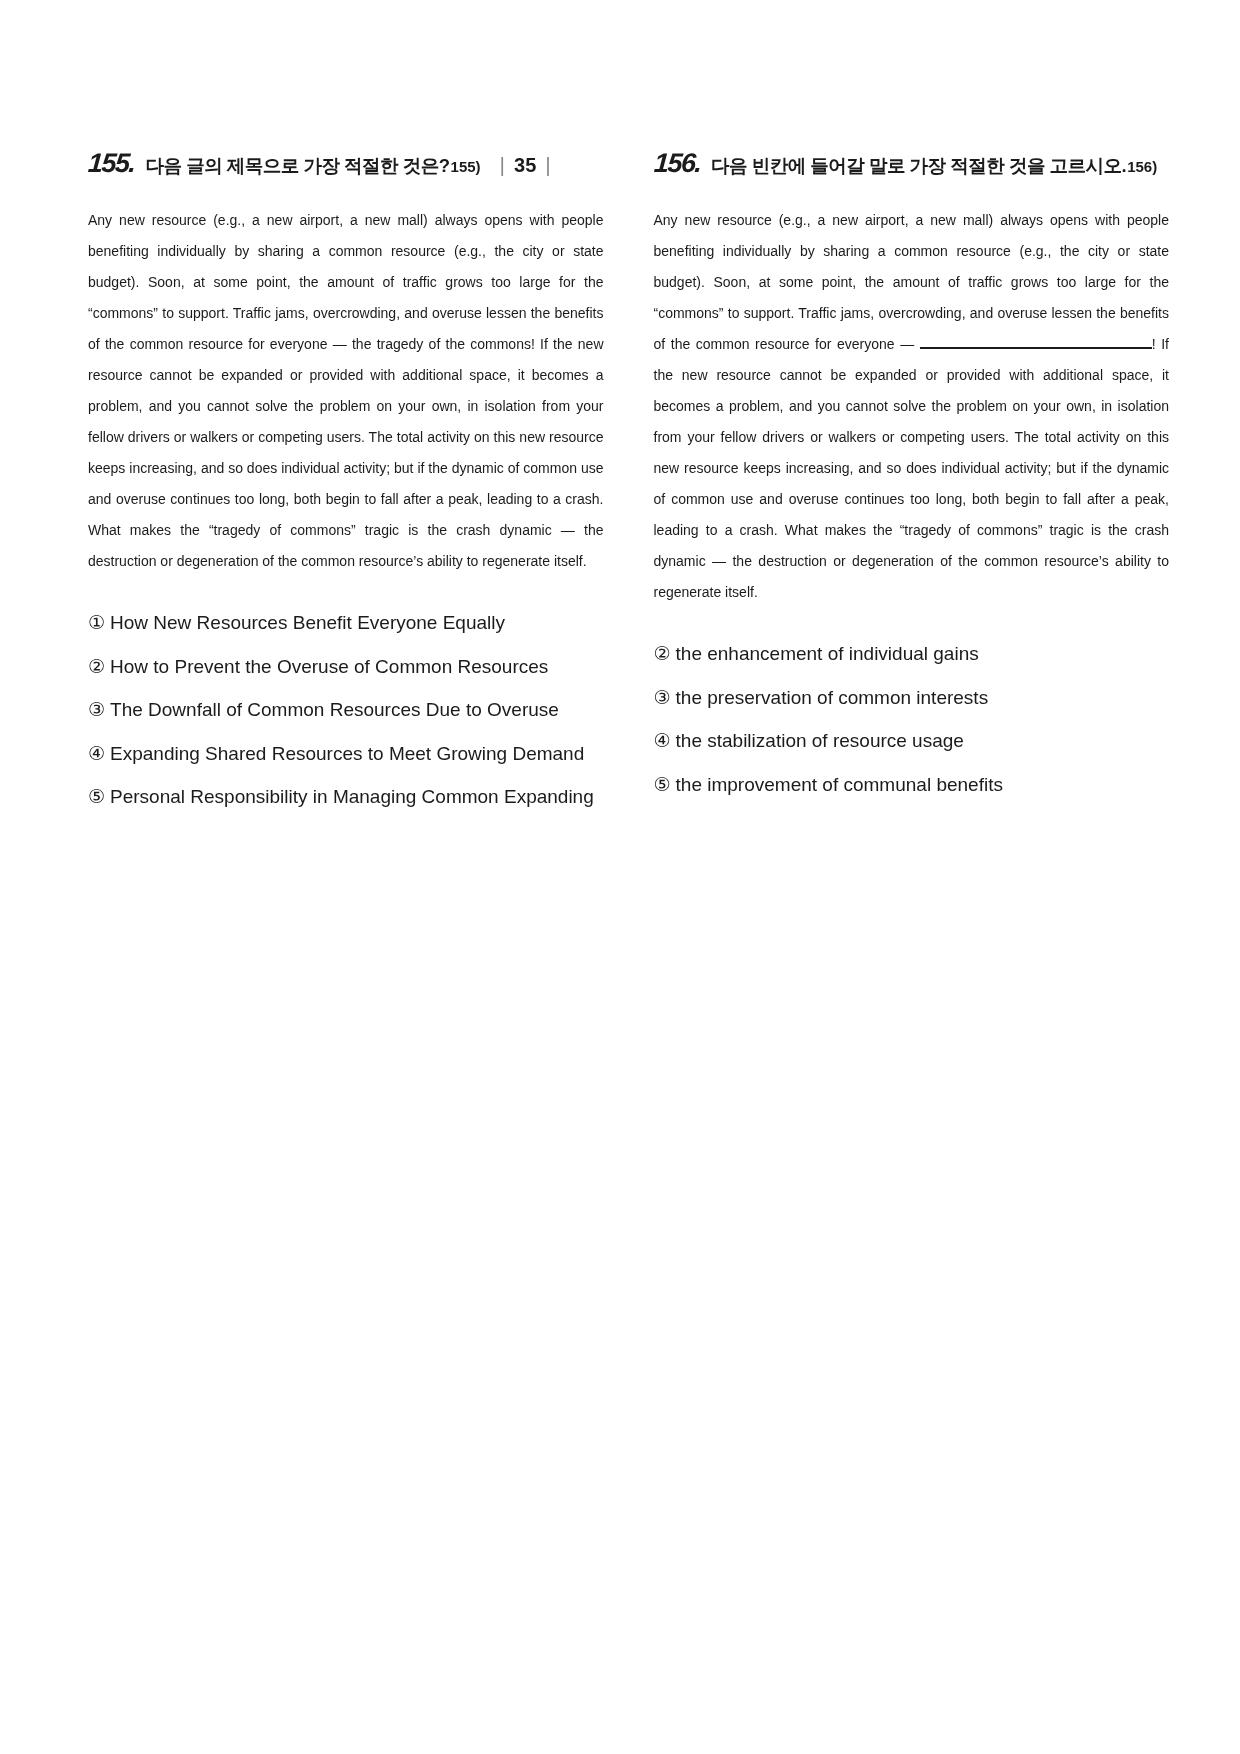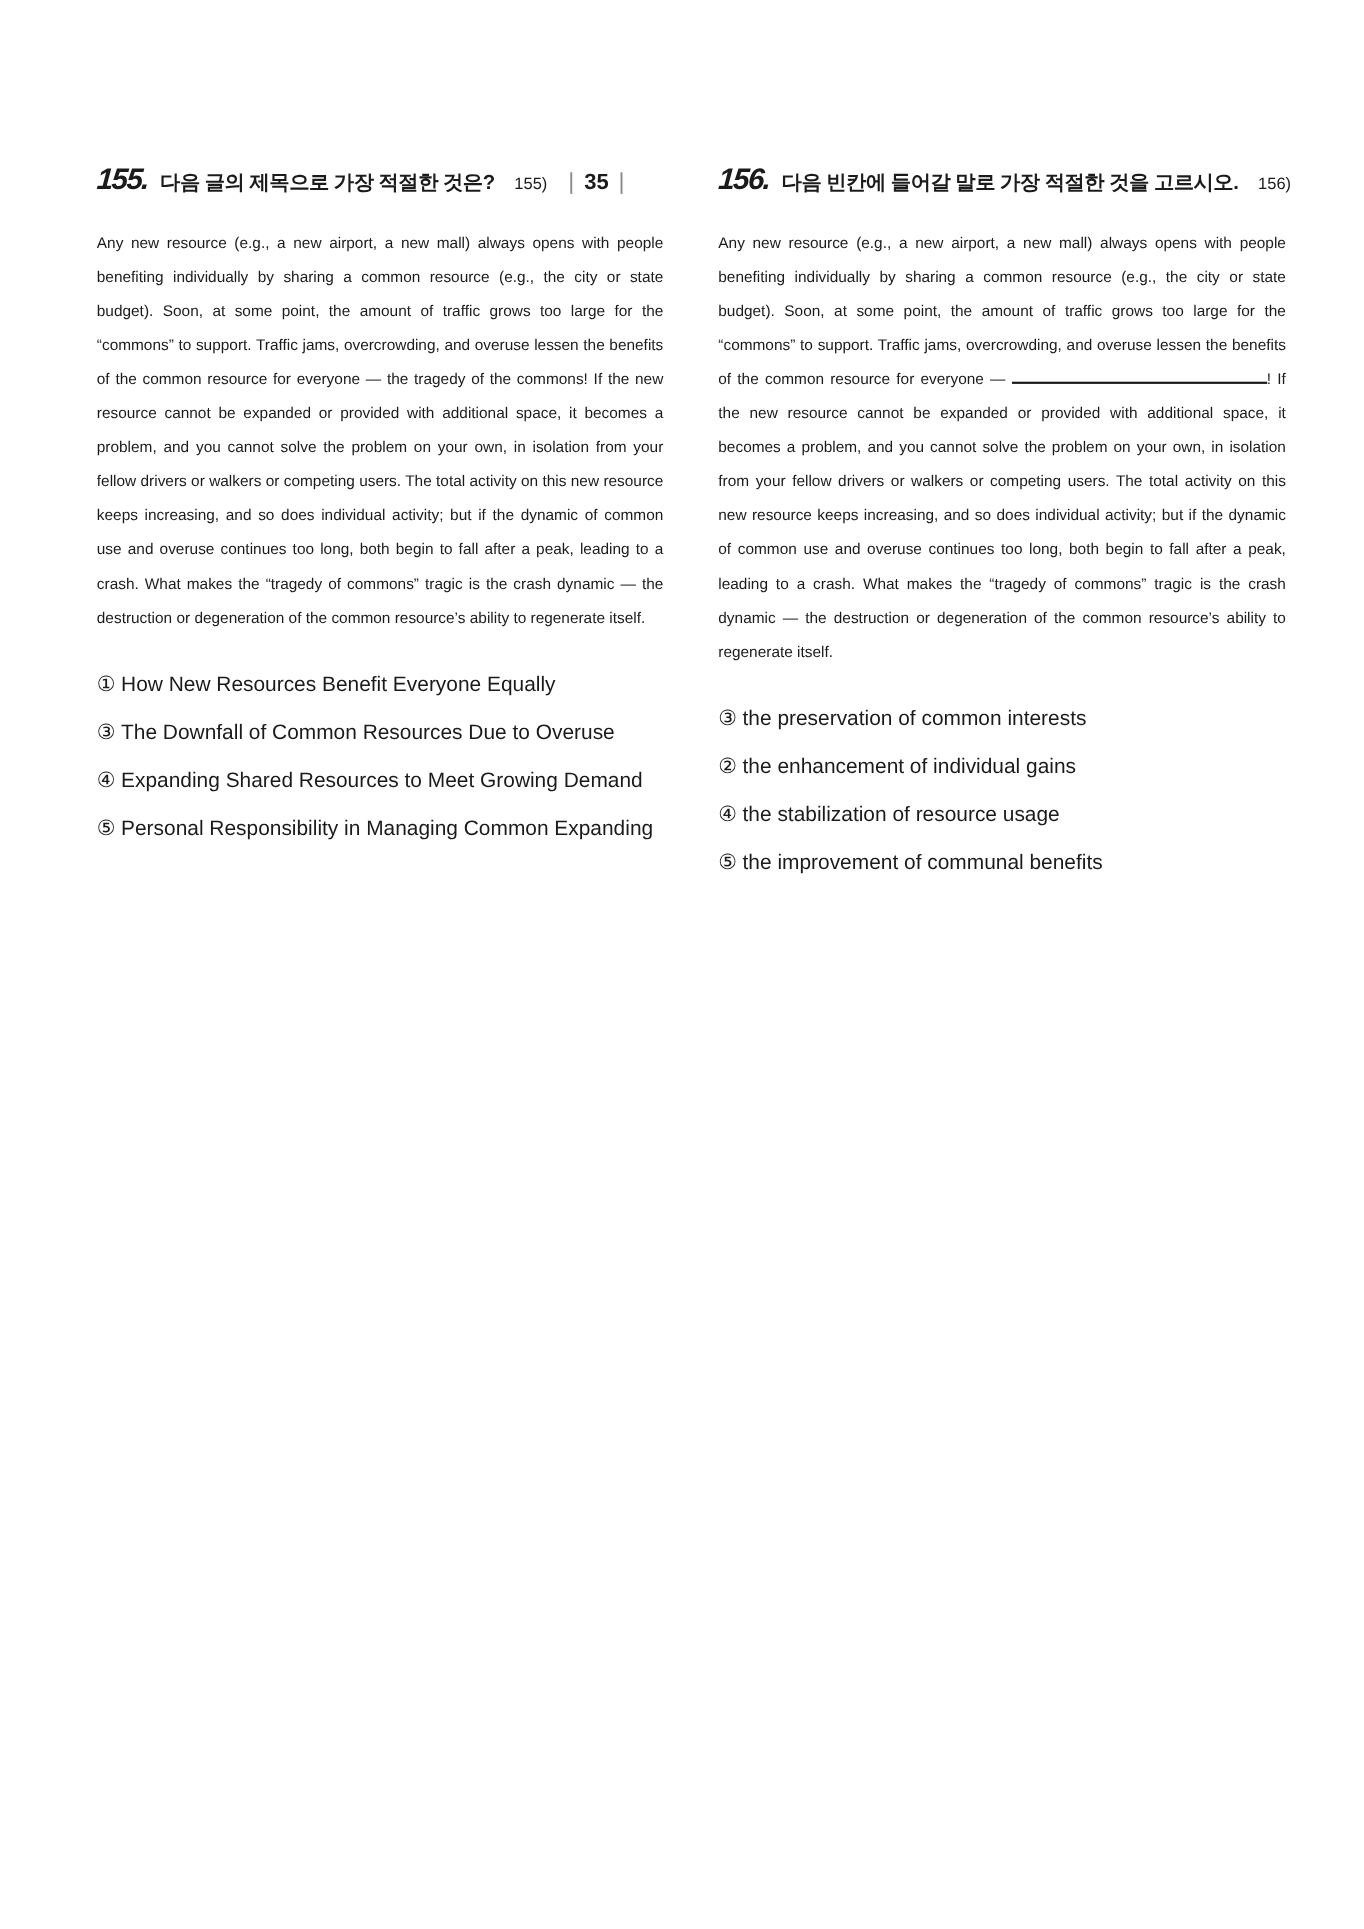--- a/index.html
+++ b/index.html
@@ -20,21 +20,21 @@
 
   .q-header {
     display:flex; align-items:baseline; white-space:nowrap;
     margin:0 0 26px 0;
   }
   .q-num {
     font-size:27px; font-weight:bold; font-style:italic;
     letter-spacing:-1.5px; margin-right:11px; transform:skewX(-4deg);
   }
   .q-prompt { font-size:18.5px; font-weight:bold; letter-spacing:-0.5px; }
-  .q-foot { font-size:15px; font-weight:normal; margin-left:18px; }
+  .q-foot { font-size:15px; font-weight:bold; margin-left:1px; }
   .q-badge { font-size:20px; font-weight:bold; margin-left:10px; }
   .q-badge .bar { color:#8a8a8a; font-weight:normal; padding:0 9px; font-size:21px; }
 
   .passage {
     margin:0; font-size:14px; line-height:31px;
     text-align:justify; text-justify:inter-word;
   }
   .blank {
     display:inline-block; width:232px; height:2px;
     border-bottom:2px solid #1b1b1b; vertical-align:baseline;
@@ -53,35 +53,36 @@
     <section class="col">
       <div class="q-header">
         <span class="q-num">155.</span>
         <span class="q-prompt">다음 글의 제목으로 가장 적절한 것은?</span>
           <span class="q-foot">155)</span>
         <span class="q-badge"><span class="bar">|</span><span>35</span><span class="bar">|</span></span>
       </div>
       <p class="passage"><span>Any new resource (e.g., a new airport, a new mall) always opens with people benefiting individually by sharing a common resource (e.g., the city or state budget). Soon, at some point, the amount of traffic grows too large for the “commons” to support. Traffic jams, overcrowding, and overuse lessen the benefits of the common resource for everyone — the tragedy of the commons! If the new resource cannot be expanded or provided with additional space, it becomes a problem, and you cannot solve the problem on your own, in isolation from your fellow drivers or walkers or competing users. The total activity on this new resource keeps increasing, and so does individual activity; but if the dynamic of common use and overuse continues too long, both begin to fall after a peak, leading to a crash. What makes the “tragedy of commons” tragic is the crash dynamic — the destruction or degeneration of the common resource’s ability to regenerate itself.</span></p>
       <div class="options">
         <div class="option"><span class="marker">①</span><span>How New Resources Benefit Everyone Equally</span></div>
+        <div class="option"><span class="marker">②</span><span>How to Prevent the Overuse of Common Resources</span></div>
         <div class="option"><span class="marker">③</span><span>The Downfall of Common Resources Due to Overuse</span></div>
         <div class="option"><span class="marker">④</span><span>Expanding Shared Resources to Meet Growing Demand</span></div>
         <div class="option"><span class="marker">⑤</span><span>Personal Responsibility in Managing Common Expanding</span></div>
       </div>
     </section>
 
     <section class="col">
       <div class="q-header">
         <span class="q-num">156.</span>
         <span class="q-prompt">다음 빈칸에 들어갈 말로 가장 적절한 것을 고르시오.</span>
           <span class="q-foot">156)</span>
       </div>
       <p class="passage"><span>Any new resource (e.g., a new airport, a new mall) always opens with people benefiting individually by sharing a common resource (e.g., the city or state budget). Soon, at some point, the amount of traffic grows too large for the “commons” to support. Traffic jams, overcrowding, and overuse lessen the benefits of the common resource for everyone — </span><span class="blank"></span><span>! If the new resource cannot be expanded or provided with additional space, it becomes a problem, and you cannot solve the problem on your own, in isolation from your fellow drivers or walkers or competing users. The total activity on this new resource keeps increasing, and so does individual activity; but if the dynamic of common use and overuse continues too long, both begin to fall after a peak, leading to a crash. What makes the “tragedy of commons” tragic is the crash dynamic — the destruction or degeneration of the common resource’s ability to regenerate itself.</span></p>
       <div class="options">
+        <div class="option"><span class="marker">②</span><span>the enhancement of individual gains</span></div>
         <div class="option"><span class="marker">③</span><span>the preservation of common interests</span></div>
-        <div class="option"><span class="marker">②</span><span>the enhancement of individual gains</span></div>
         <div class="option"><span class="marker">④</span><span>the stabilization of resource usage</span></div>
         <div class="option"><span class="marker">⑤</span><span>the improvement of communal benefits</span></div>
       </div>
     </section>
 
   </div>
 </div>
 
 </body></html>

